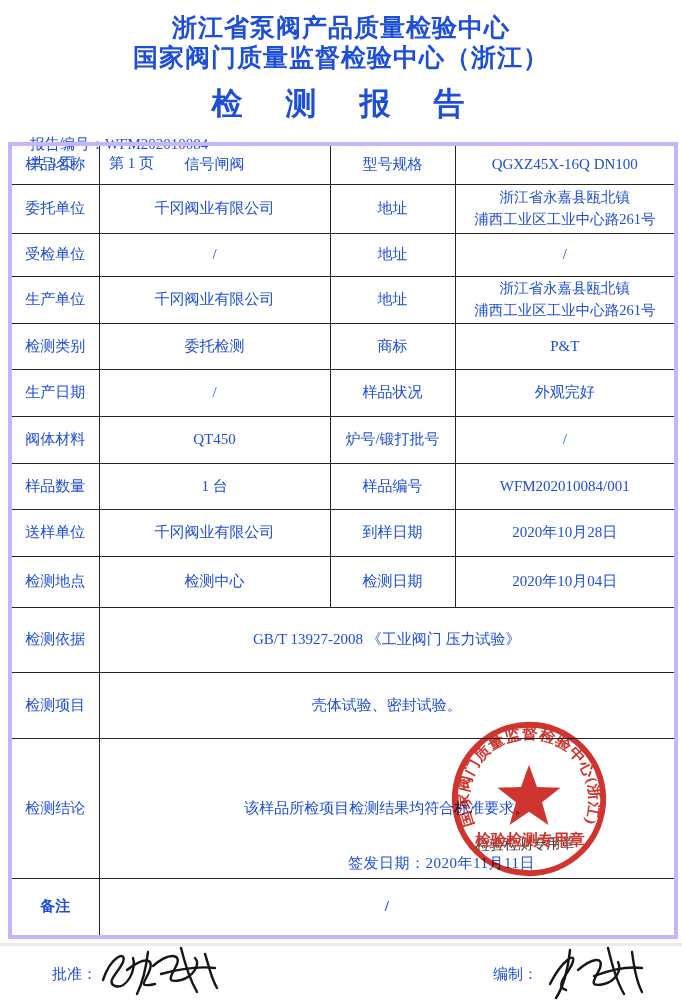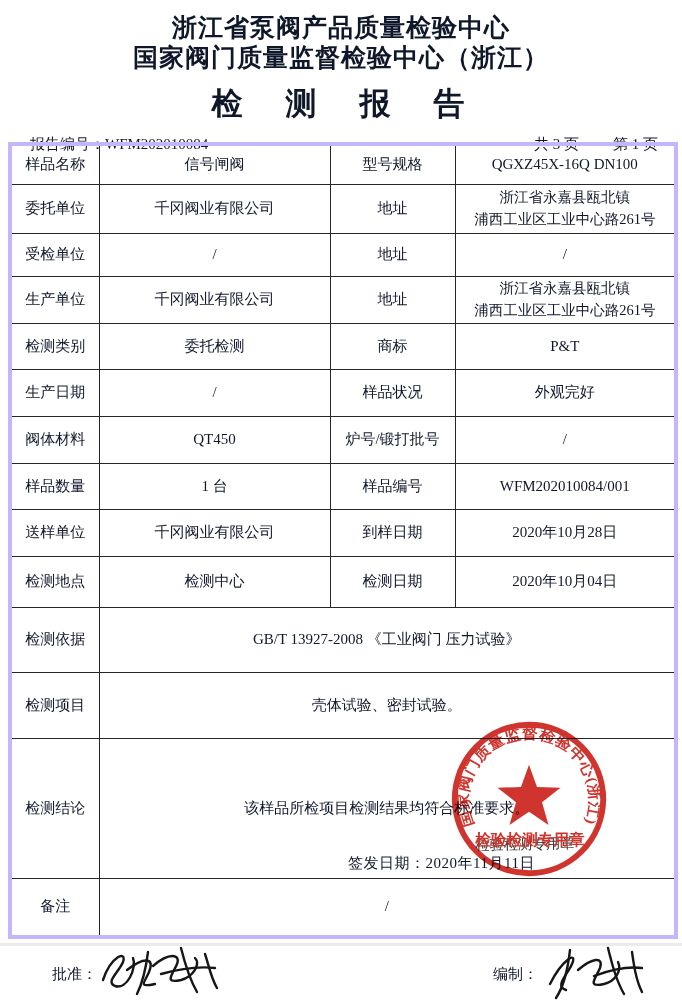--- a/index.html
+++ b/index.html
@@ -1,40 +1,40 @@
 <!DOCTYPE html>
 <html><head>
 <meta charset="utf-8">
 <style>
   html,body{margin:0;padding:0;background:#ffffff;}
   #page{
     position:relative;width:682px;height:1000px;background:#ffffff;
-    font-family:"Liberation Serif","DejaVu Serif",serif;color:#0f172a;overflow:hidden;
+    font-family:"Liberation Serif","DejaVu Serif",serif;color:#1d4ed8;overflow:hidden;
   }
   
   .t1{text-align:center;font-weight:bold;font-size:25px;line-height:1.18;letter-spacing:1px;}
   .t1.first{padding-top:13px;}
   .t2{text-align:center;font-weight:bold;font-size:31px;margin-top:11px;letter-spacing:6px;}
-  .meta-row{display:flex;justify-content:space-between;font-size:15px;margin:10px 24px 0 30px;}
+  .meta-row{display:flex;justify-content:space-between;font-size:15px;margin:10px 24px 0 30px;flex-direction:column;}
   .meta-row .pgap{display:inline-block;width:34px;}
   
   table.tbl{
     position:absolute;left:8px;top:142px;width:666px;
     border-collapse:collapse;table-layout:fixed;
   }
   table.tbl td{
     border:1.6px solid #262626;font-size:15px;text-align:center;vertical-align:middle;
     padding:0 4px;overflow:hidden;
   }
   table.tbl{border:4px solid #c4b5fd;}
   col.c1{width:89px;}col.c2{width:231px;}col.c3{width:125px;}col.c4{width:221px;}
   tr.r1{height:40px;}tr.r2{height:49px;margin-top:36px;}tr.r3{height:43px;}tr.r4{height:47px;}
   tr.r5{height:46px;}tr.r6{height:47px;}tr.r7{height:47px;}tr.r8{height:46px;}
   tr.r9{height:47px;}tr.r10{height:51px;}tr.r11{height:65px;}tr.r12{height:66px;}
-  tr.r13{height:140px;}tr.r14{height:59px;}
+  tr.r13{height:140px;}tr.r14{height:59px;font-weight:bold;}
   .addr{font-size:14.5px;line-height:1.5;}
   td.left-val{text-align:left;padding-left:14px;margin-left:26px;}
   td.concl{vertical-align:top;text-align:left;padding:16px 0 0 14px;}
   
   .issue-date{position:absolute;left:348px;top:854px;font-size:15px;letter-spacing:.5px;z-index:3;}
   .stamp{position:absolute;left:446px;top:716px;width:166px;height:166px;z-index:4;
          mix-blend-mode:multiply;opacity:.95;}
   .scan-line{position:absolute;left:0;top:943px;width:682px;height:3px;background:#ebebeb;}
   
   .footer{position:absolute;left:0;top:948px;width:682px;height:52px;box-sizing:border-box;

